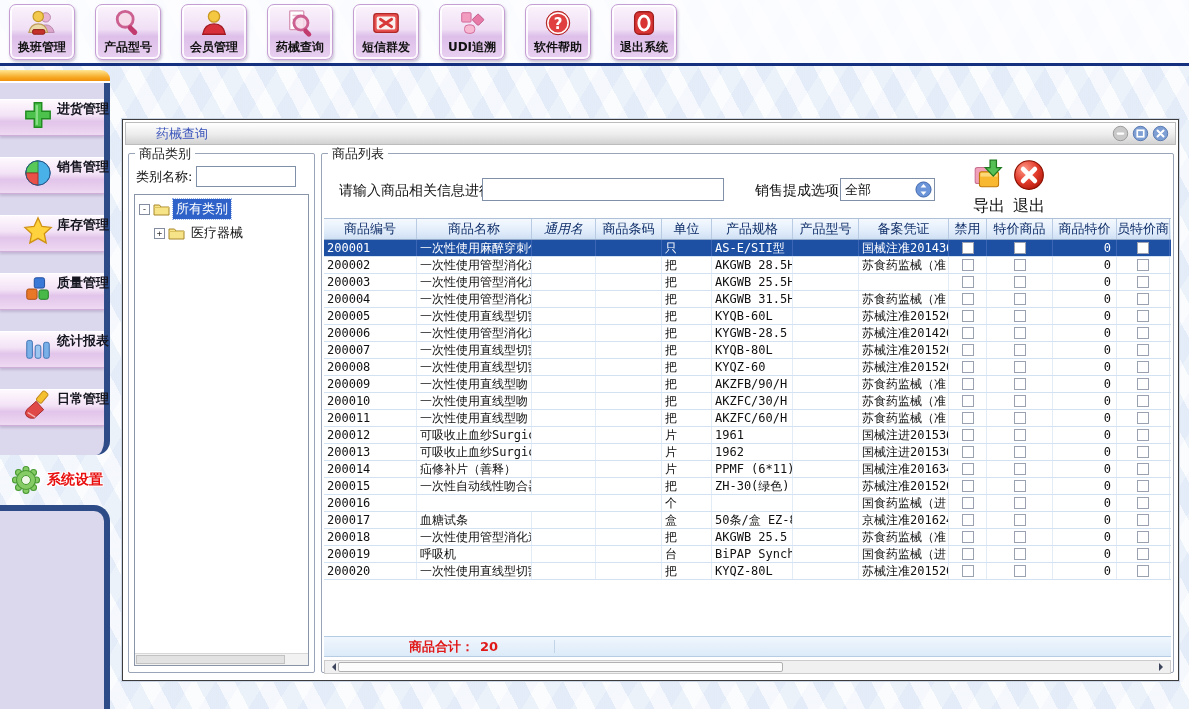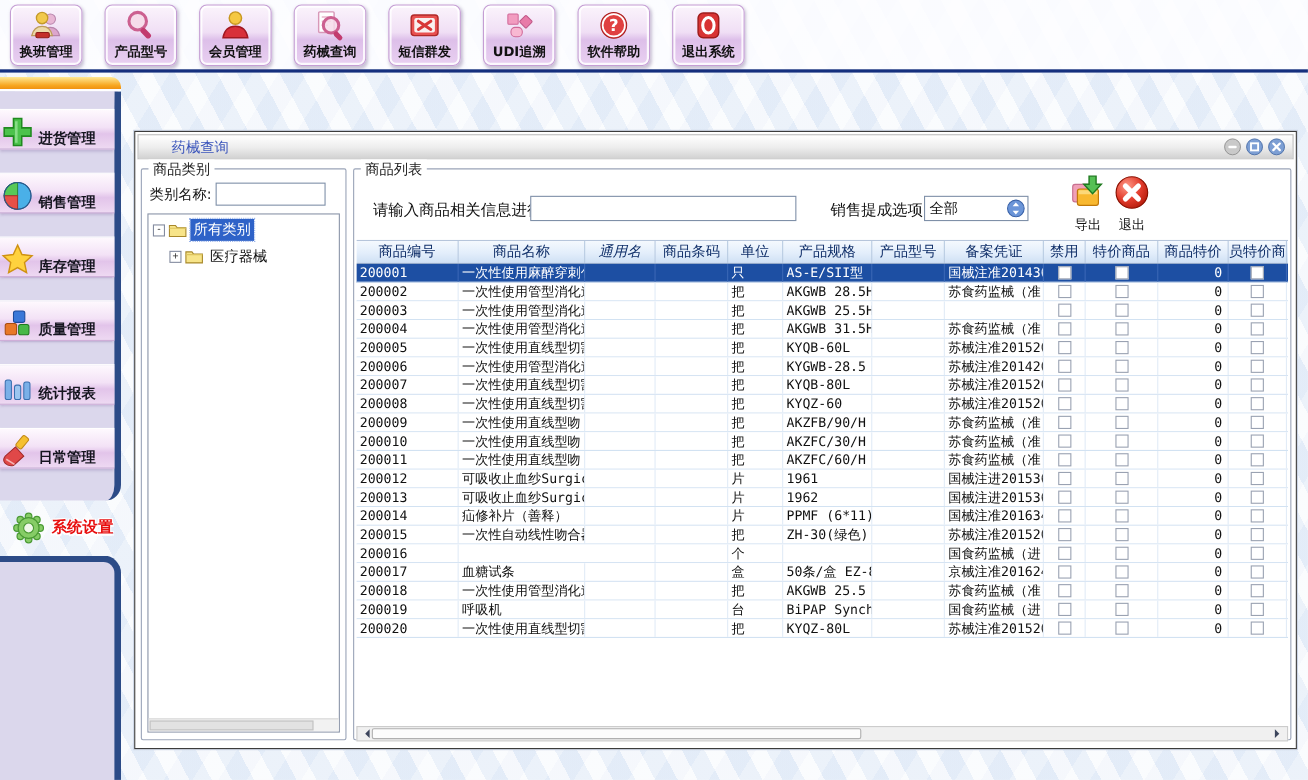--- a/index.html
+++ b/index.html
@@ -28,21 +28,21 @@
   
   .sidebar { position:absolute; left:0; top:70px; bottom:0; width:110px; display:flex; flex-direction:column; }
   .side-stripe { height:13px; background:linear-gradient(#ffe894,#f7a61f 70%,#ef9110);
     border-top-right-radius:9px; border-bottom:2px solid #fff; }
   .side-panel1 { height:372px; background:#dbd7ec; border-right:6px solid #2c4b87;
     border-radius:0 0 14px 0; padding-top:16px; }
   .side-item { height:37px; margin-bottom:21px;
     background:linear-gradient(#fef9fe,#f3e2f6 45%,#e2c4ea 62%,#eed9f2);
     border-top:1px solid #fff; border-bottom:1px solid #cfaed8;
     box-shadow:0 2px 2px rgba(120,90,150,.25);
-    display:flex; align-items:flex-end; padding-left:1px; gap:4px; cursor:pointer; }
+    display:flex; align-items:flex-start; padding-left:23px; gap:4px; cursor:pointer; }
   .side-icon { width:30px; height:30px; flex:none; }
   .side-label { font-size:13px; font-weight:bold; color:#15151f; white-space:nowrap; }
   .side-settings { height:50px; display:flex; align-items:center; padding-left:10px; gap:5px; cursor:pointer; }
   .side-settings .side-icon { width:32px; height:32px; }
   .settings-label { font-size:14px; font-weight:bold; color:#e81010;
     text-shadow:1px 1px 0 #fff,-1px -1px 0 #fff,1px -1px 0 #fff,-1px 1px 0 #fff; }
   .side-panel2 { flex:1; background:#dbd7ec; border-right:6px solid #2c4b87;
     border-top:6px solid #2c4b87; border-top-right-radius:16px; }
 
   
@@ -82,21 +82,21 @@
   #search-input { position:absolute; left:160px; top:24px; width:242px; height:23px; }
   .comm-label { position:absolute; left:433px; top:28px; font-size:14px; color:#111; white-space:nowrap; }
   .dropdown { position:absolute; left:518px; top:24px; width:95px; height:23px; border:1px solid #7f90a8;
     background:#fff; display:flex; align-items:center; cursor:pointer; }
   .dd-value { flex:1; font-size:13px; padding-left:4px; color:#111; }
   .dd-spinner { width:17px; height:17px; margin-right:2px; flex:none; }
   .icon-btn { position:absolute; top:4px; text-align:center; cursor:pointer; }
   #btn-export { left:640px; width:54px; }
   #btn-exit { left:682px; width:50px; }
   .big-icon { width:34px; height:34px; display:inline-block; }
-  .btn-caption { font-size:12px; color:#111; }
+  .btn-caption { font-size:16px; color:#111; }
 
   
   .grid { position:absolute; left:2px; top:64px; width:847px; overflow:hidden; }
   .thead { display:flex; height:22px; background:linear-gradient(#f5f9fe,#e3eefb 55%,#cfe0f4);
     border-top:1px solid #aebfd8; border-bottom:1px solid #93a9c9; }
   .th { flex:none; font-size:13px; color:#0f2e68; display:flex; align-items:center; justify-content:center;
     border-right:1px solid #b9cbe2; overflow:hidden; white-space:nowrap; cursor:pointer; }
   .tr { display:flex; height:17px; border-bottom:1px solid #d2e2f2; background:#fff; cursor:pointer; }
   .td { flex:none; font-size:12px; color:#101010; display:flex; align-items:center; padding:0 3px;
     border-right:1px solid #e2ecf7; overflow:hidden; white-space:nowrap;
@@ -803,20 +803,25 @@
             <div class="td ctr" style="width: 66px;">
               <span class="cb"></span>
             </div>
             <div class="td num" style="width: 64px;">0</div>
             <div class="td ctr" style="width: 53px;">
               <span class="cb"></span>
             </div>
           </div>
         </div>
 
+      <div class="summary">
+        <span class="summary-label">商品合计：</span>
+        <span class="summary-value">20</span>
+        <span class="summary-sep"></span>
+      </div>
 
       <div class="hscroll">
         <span class="hs-arrow left">
             <span class="tri-l"></span>
           </span>
         <div class="hs-thumb"></div>
         <span class="hs-arrow right">
             <span class="tri-r"></span>
           </span>
       </div>

